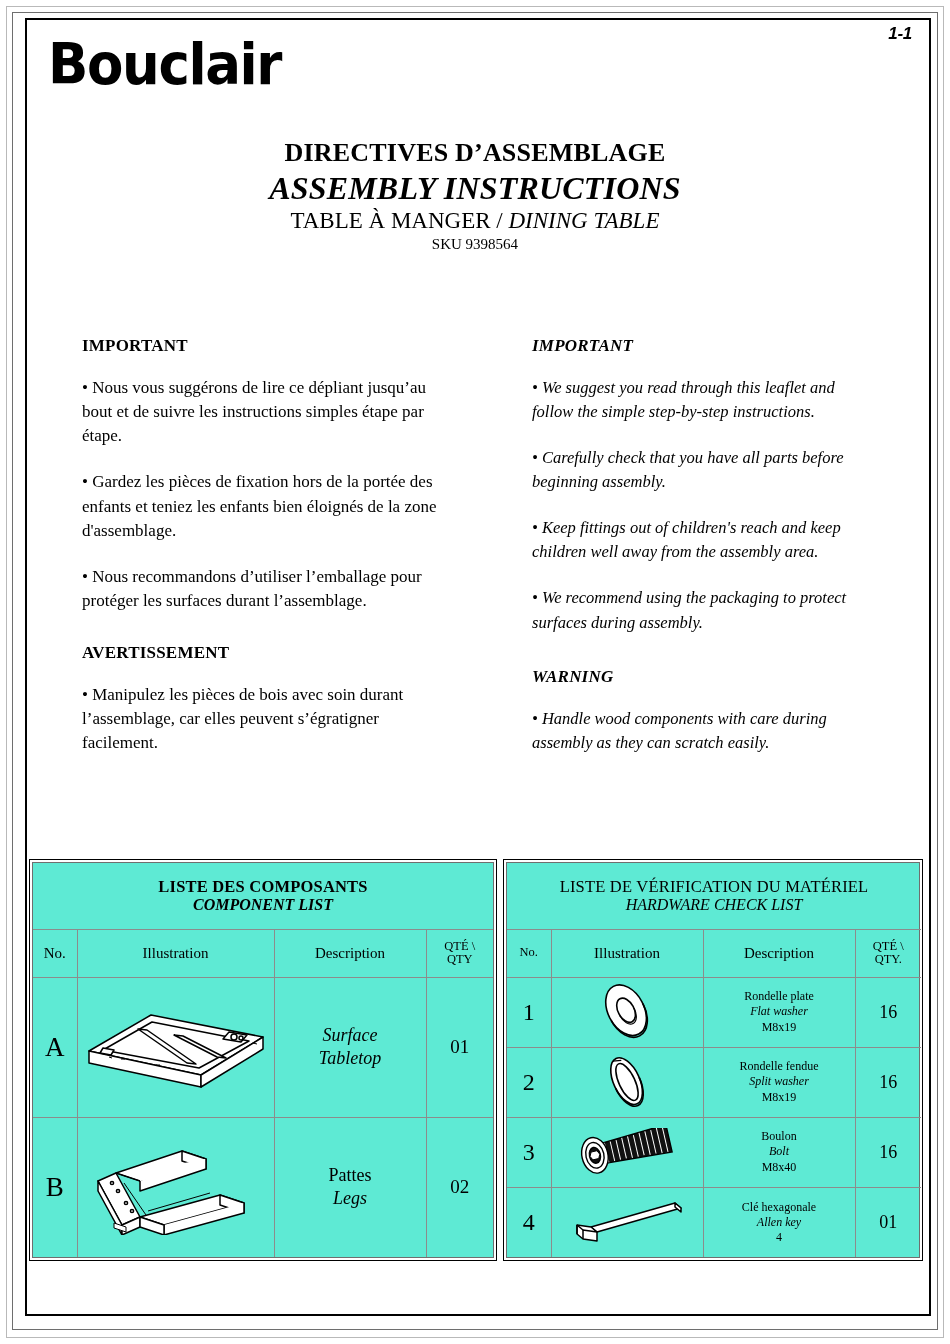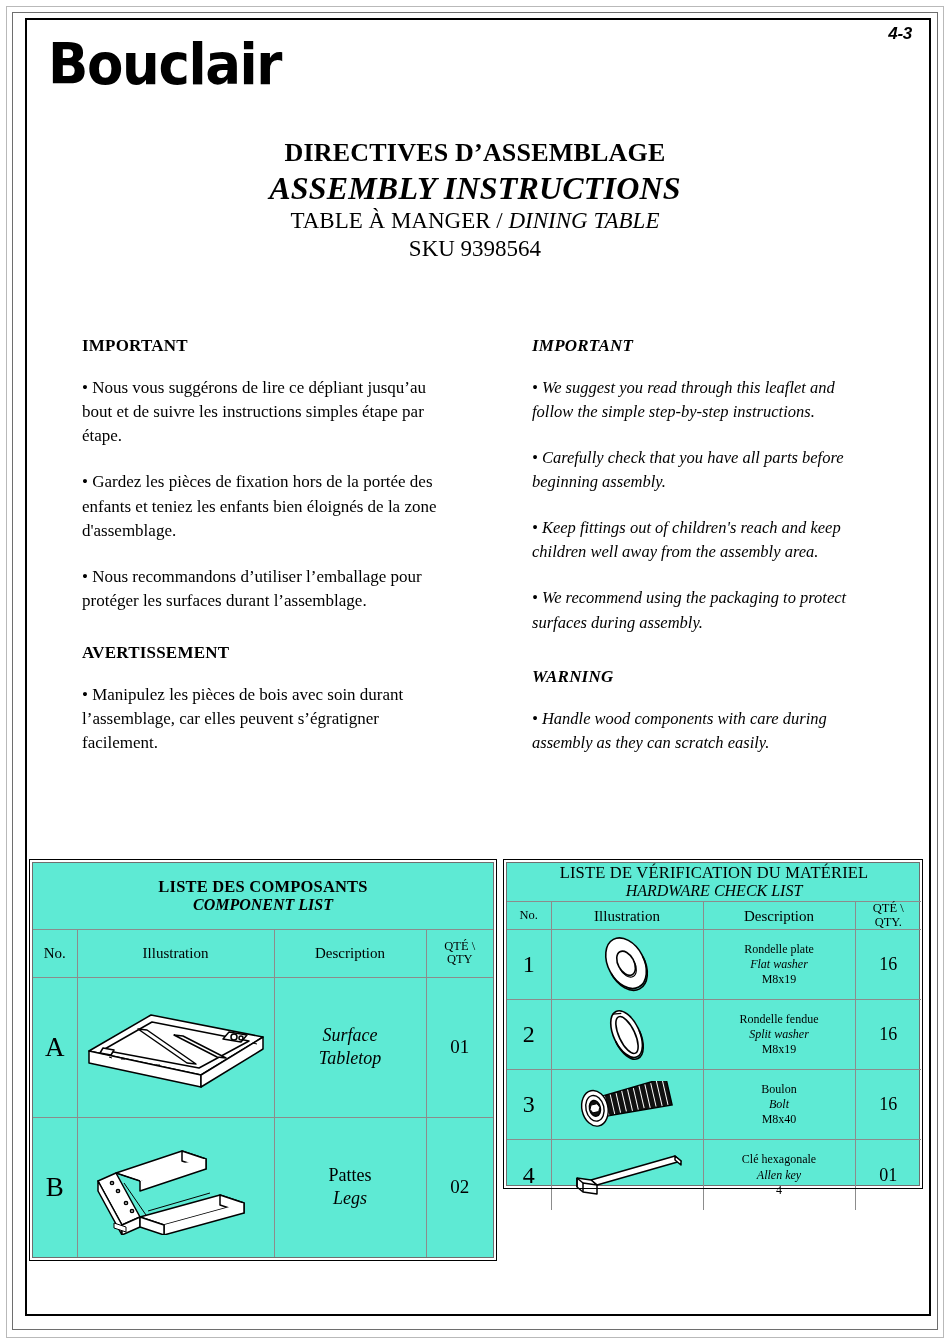--- a/index.html
+++ b/index.html
@@ -86,21 +86,21 @@
     font-size: 32px;
     letter-spacing: 0.2px;
     line-height: 1.2;
   }
   .subtitle {
     font-size: 23px;
     line-height: 1.22;
   }
   .subtitle .it { font-style: italic; }
   .sku {
-    font-size: 23px;
+    font-size: 15px;
     line-height: 1.24;
   }
 
   
   .col {
     position: absolute;
     top: 336px;
   }
   .col-fr { left: 82px; width: 372px; }
   .col-en { left: 532px; width: 330px; }
@@ -139,21 +139,21 @@
     content: "";
     position: absolute;
     left: -4px; top: -4px;
     width: calc(100% + 8px);
     height: calc(100% + 8px);
     border: 1px solid #000;
     box-sizing: border-box;
     pointer-events: none;
   }
   #component-table { left: 32px; top: 862px; width: 462px; height: 396px; }
-  #hardware-table  { left: 506px; top: 862px; width: 414px; height: 324px; }
+  #hardware-table  { left: 506px; top: 862px; width: 414px; height: 396px; }
 
   table.grid {
     width: 100%;
     height: 100%;
     border-collapse: collapse;
     table-layout: fixed;
   }
   table.grid td, table.grid th {
     border: 1px solid #8c8c8c;
     text-align: center;
@@ -212,21 +212,21 @@
 </style>
 </head>
 <body>
 
 <div id="page">
 
   <div class="border-outer"></div>
   <div class="border-mid"></div>
   <div class="border-inner"></div>
 
-  <div class="page-num">4-3</div>
+  <div class="page-num">1-1</div>
 
   <div class="logo">Bouclair</div>
 
   <div class="title-block">
     <div class="title-fr">DIRECTIVES D’ASSEMBLAGE</div>
     <div class="title-en">ASSEMBLY INSTRUCTIONS</div>
     <div class="subtitle"><span>TABLE À MANGER /</span> <span class="it">DINING TABLE</span></div>
     <div class="sku">SKU 9398564</div>
   </div>
 

